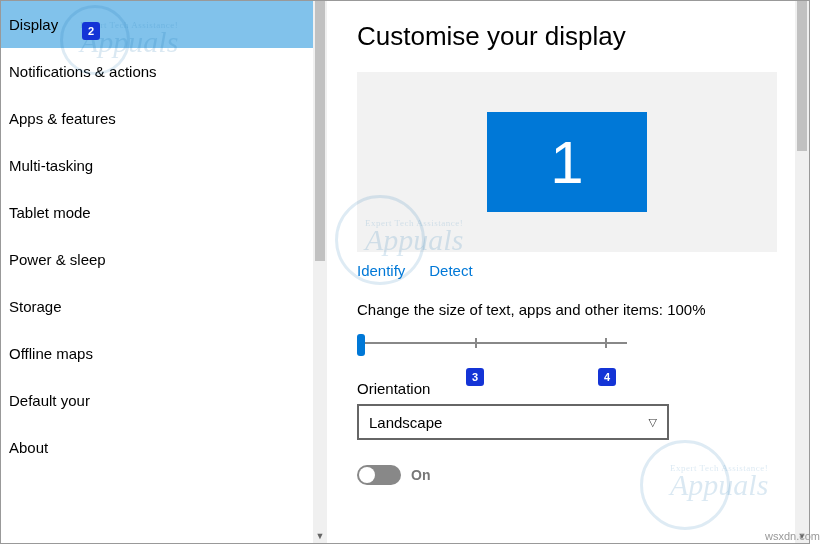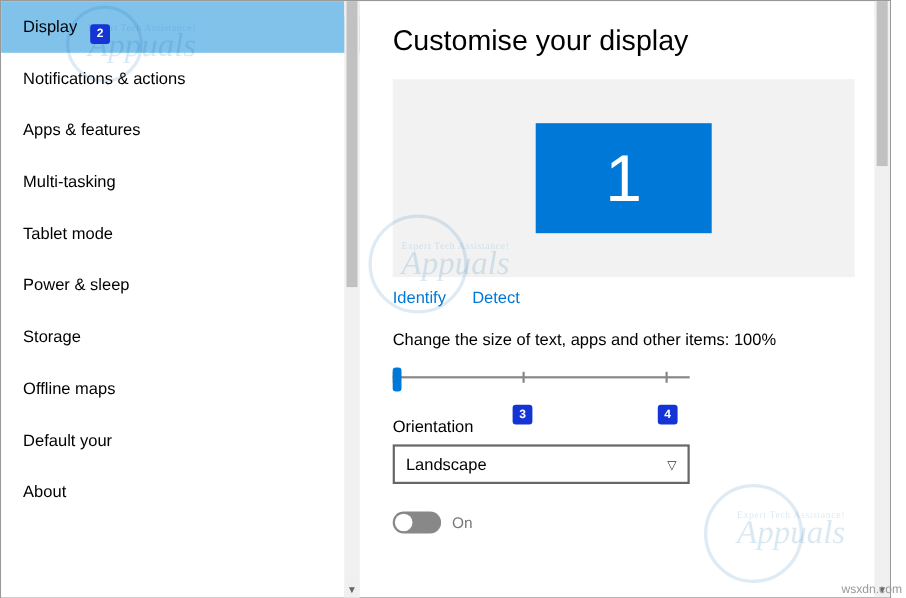--- a/index.html
+++ b/index.html
@@ -3,38 +3,38 @@
 <meta charset="utf-8">
 <style>
 * { box-sizing: border-box; margin: 0; padding: 0; }
 body { font-family: "Segoe UI", Arial, sans-serif; font-size: 14px; color: #000; background: #fff; width: 824px; height: 544px; overflow: hidden; position: relative; }
 .app { display: flex; width: 810px; height: 544px; border: 1px solid #999; position: relative; }
 .sidebar { width: 326px; background: #fff; position: relative; }
 .sidebar-scroll { position: absolute; top: 0; right: 0; width: 14px; height: 100%; background: #f0f0f0; }
 .sidebar-scroll-thumb { position: absolute; top: 0; left: 2px; width: 10px; height: 260px; background: #c1c1c1; }
 .sidebar-scroll-arrow { position: absolute; left: 0; width: 14px; height: 14px; background: #f0f0f0; display: flex; align-items: center; justify-content: center; font-size: 9px; color: #666; }
 .sidebar-scroll-arrow.down { bottom: 0; }
-.sidebar-item { height: 47px; display: flex; align-items: center; padding-left: 20px; font-size: 15px; color: #000; cursor: pointer; }
+.sidebar-item { height: 47px; display: flex; align-items: center; padding-left: 8px; font-size: 15px; color: #000; cursor: pointer; }
 .sidebar-item.selected { background: #81c2eb; }
 .main { flex: 1; padding: 10px 30px 16px 30px; position: relative; overflow: hidden; }
 .main-scroll { position: absolute; top: 0; right: 0; width: 14px; height: 100%; background: #f0f0f0; }
 .main-scroll-thumb { position: absolute; top: 0; left: 2px; width: 10px; height: 150px; background: #c1c1c1; }
 .main-scroll-arrow { position: absolute; left: 0; width: 14px; height: 14px; background: #f0f0f0; display:flex; align-items:center; justify-content:center; font-size:9px; color:#666; }
 .main-scroll-arrow.down { bottom: 0; }
 .page-title { font-size: 26px; font-weight: 400; margin-bottom: 20px; margin-top: 10px; }
 .monitor-preview { width: 420px; height: 180px; background: #f2f2f2; display: flex; align-items: center; justify-content: center; margin-bottom: 10px; }
 .monitor { width: 160px; height: 100px; background: #0078d7; color: #fff; display: flex; align-items: center; justify-content: center; font-size: 60px; font-weight: 300; }
 .link-row { margin-bottom: 20px; }
 .link-row a { color: #0078d7; text-decoration: none; font-size: 15px; margin-right: 20px; cursor: pointer; }
 .label { font-size: 15px; margin-bottom: 5px; line-height: 1.4; }
 .slider-wrap { position: relative; width: 270px; height: 28px; margin: 10px 0 20px 0; }
 .slider-track { position: absolute; top: 12px; left: 0; right: 0; height: 2px; background: #888; }
 .slider-thumb { position: absolute; top: 4px; left: 0; width: 8px; height: 22px; background: #0078d7; border-radius: 3px; }
 .slider-tick { position: absolute; top: 8px; width: 2px; height: 10px; background: #888; }
-.dropdown { width: 270px; height: 36px; border: 2px solid #666; display: flex; align-items: center; justify-content: space-between; padding: 0 10px; font-size: 15px; cursor: pointer; margin-bottom: 25px; }
+.dropdown { width: 312px; height: 36px; border: 2px solid #666; display: flex; align-items: center; justify-content: space-between; padding: 0 10px; font-size: 15px; cursor: pointer; margin-bottom: 25px; }
 .chevron { font-size: 11px; color: #333; }
 .annot { position: absolute; width: 18px; height: 18px; background: #1434d6; color: #fff; font-size: 11px; font-weight: bold; border: 2px solid #1434d6; border-radius: 3px; display: flex; align-items: center; justify-content: center; z-index: 50; }
 .wm { position: absolute; opacity: 0.14; pointer-events: none; font-style: italic; font-family: "Segoe Script", cursive; color: #0066a8; }
 .wm .sub { font-size: 9px; font-style: normal; font-family: "Segoe UI"; letter-spacing: .5px; }
 .wm .brand { font-size: 30px; line-height: .8; }
 .wm-ring { position: absolute; border: 3px solid #0066a8; border-radius: 50%; opacity: .13; pointer-events: none; }
 .credit { position: absolute; right: 4px; bottom: 2px; font-size: 11px; color: #999; }
 .toggle-off { width: 44px; height: 20px; background: #888; border-radius: 10px; position: relative; display:inline-block; }
 .toggle-off::after { content:""; position:absolute; left:2px; top:2px; width:16px; height:16px; background:#fff; border-radius:50%; }
 .lock-row { color: #777; font-size: 15px; margin-top: 5px; }
@@ -109,21 +109,21 @@
       <div class="slider-tick" style="left:248px"></div>
       <div class="slider-thumb"></div>
     </div>
 
     <div class="label">Orientation</div>
     <div class="dropdown">
       <span>Landscape</span>
       <span class="chevron">▽</span>
     </div>
 
-    <div style="display:flex;align-items:center;gap:10px;margin-top:8px;">
+    <div style="display:flex;align-items:center;gap:10px;margin-top:8px;font-weight:bold;">
       <span class="toggle-off"></span>
       <span class="dim">On</span>
     </div>
 
     <div class="main-scroll">
       <div class="main-scroll-arrow">▲</div>
       <div class="main-scroll-thumb"></div>
       <div class="main-scroll-arrow down">▼</div>
     </div>
   </div>

